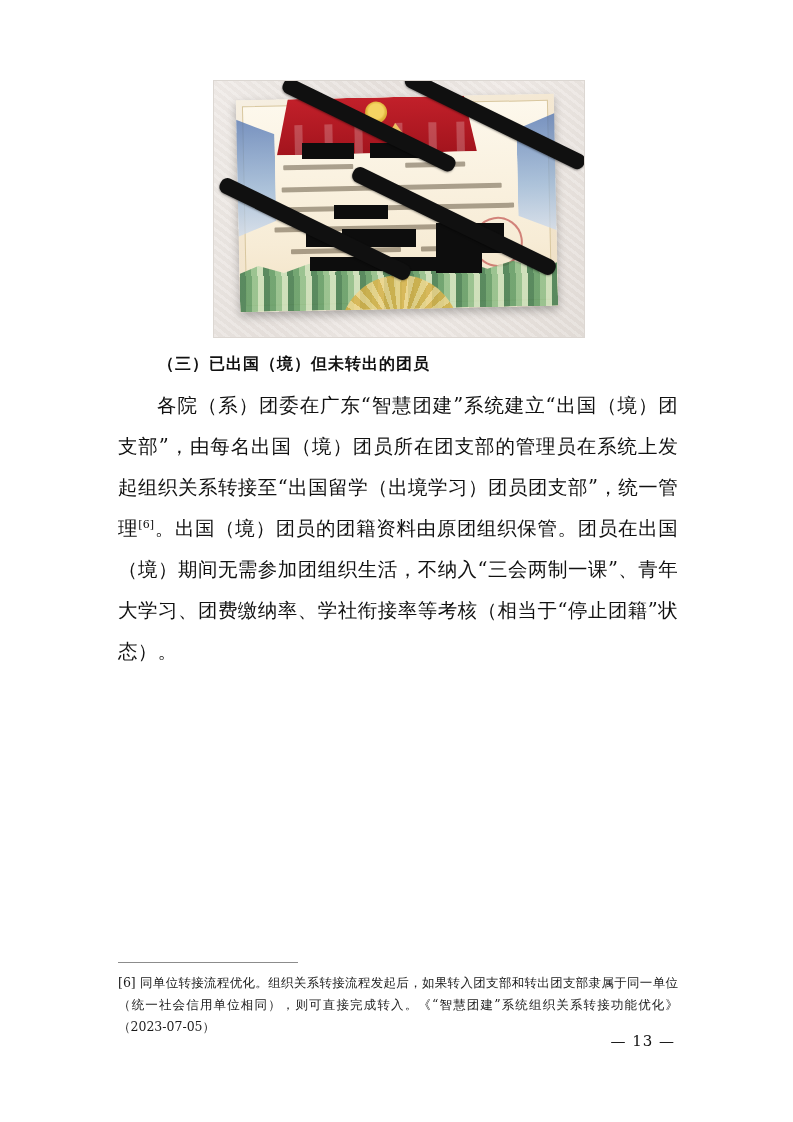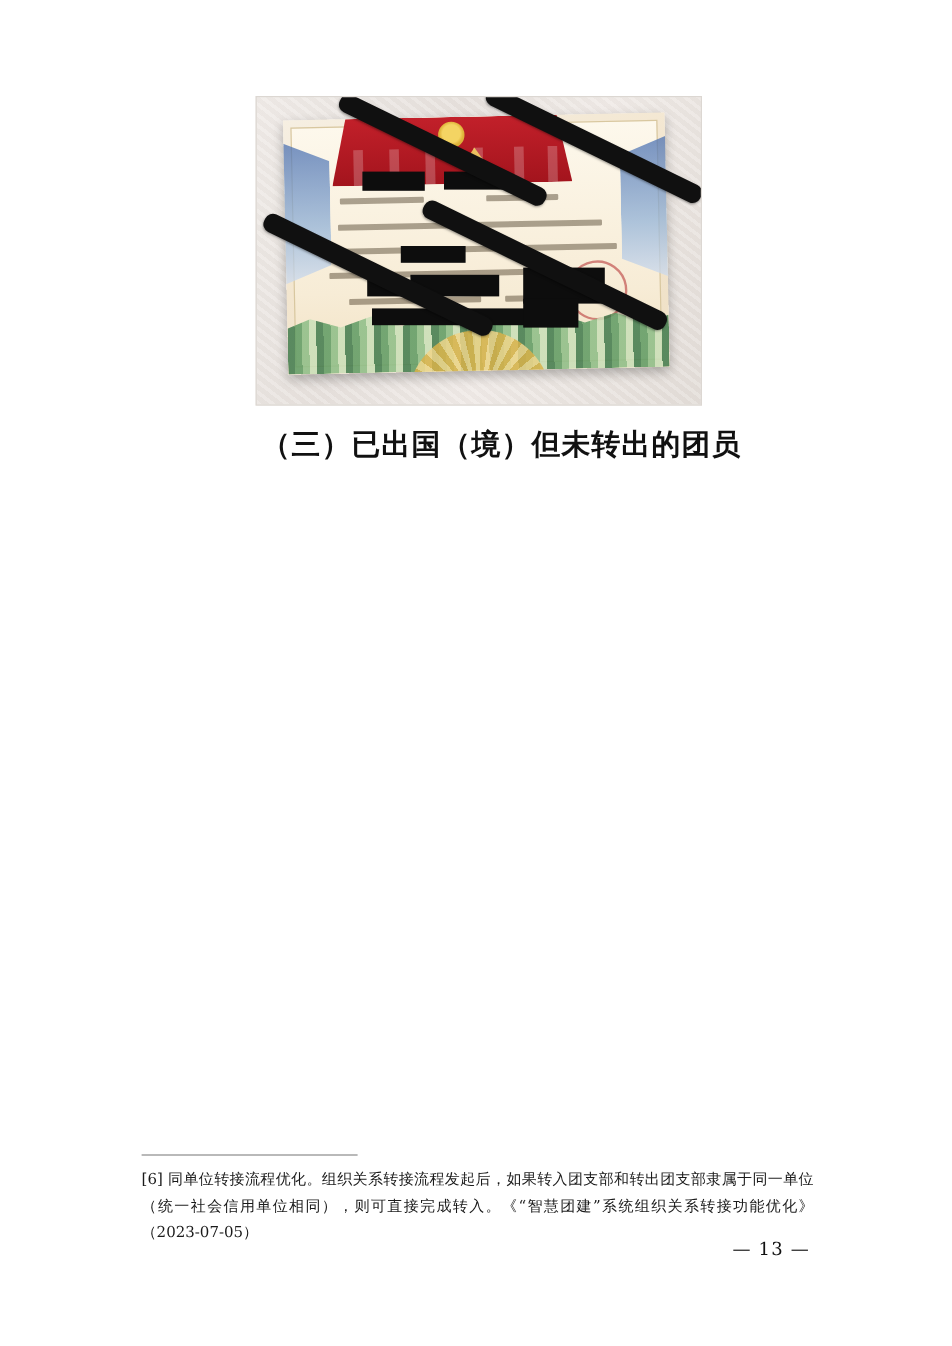--- a/index.html
+++ b/index.html
@@ -170,27 +170,26 @@
   
   .stroke {
     position: absolute;
     background: #101010;
     border-radius: 7px;
     box-shadow: 0 1px 2px rgba(0,0,0,.4);
   }
 
   
   .heading {
-    font-size: 24px;
+    font-size: 16px;
     font-weight: bold;
     letter-spacing: 1px;
     text-indent: 40px;
     margin: 16px 0 10px 0;
     font-family: "DejaVu Serif", "Liberation Serif", serif;
-    text-align: center;
   }
   p.body {
     font-size: 19.5px;
     line-height: 41px;
     margin: 0 0 0 0;
     text-indent: 39px;
     text-align: justify;
     letter-spacing: 0.2px;
     font-family: "DejaVu Serif", "Liberation Serif", serif;
   }
@@ -286,20 +285,21 @@
 
         <div class="stroke" style="left:60px; top:36px; width:190px; height:16px; transform: rotate(26deg);"></div>
         <div class="stroke" style="left:182px; top:32px; width:198px; height:16px; transform: rotate(26deg);"></div>
         <div class="stroke" style="left:-4px; top:140px; width:210px; height:16px; transform: rotate(26deg);"></div>
         <div class="stroke" style="left:128px; top:132px; width:224px; height:16px; transform: rotate(26deg);"></div>
       </div>
     </div>
 
     <div class="heading">（三）已出国（境）但未转出的团员</div>
 
+    <p class="body"><span>各院（系）团委在广东“智慧团建”系统建立“出国（境）团支部”，由每名出国（境）团员所在团支部的管理员在系统上发起组织关系转接至“出国留学（出境学习）团员团支部”，统一管理</span><sup class="fn">[6]</sup><span>。出国（境）团员的团籍资料由原团组织保管。团员在出国（境）期间无需参加团组织生活，不纳入“三会两制一课”、青年大学习、团费缴纳率、学社衔接率等考核（相当于“停止团籍”状态）。</span></p>
 
 
   </div>
 
   <div class="footnote-rule"></div>
   <div class="footnote">
     <span class="marker">[6]</span>
     <span>同单位转接流程优化。组织关系转接流程发起后，如果转入团支部和转出团支部隶属于同一单位（统一社会信用单位相同），则可直接完成转入。《“智慧团建”系统组织关系转接功能优化》（2023-07-05）</span>
   </div>
 

